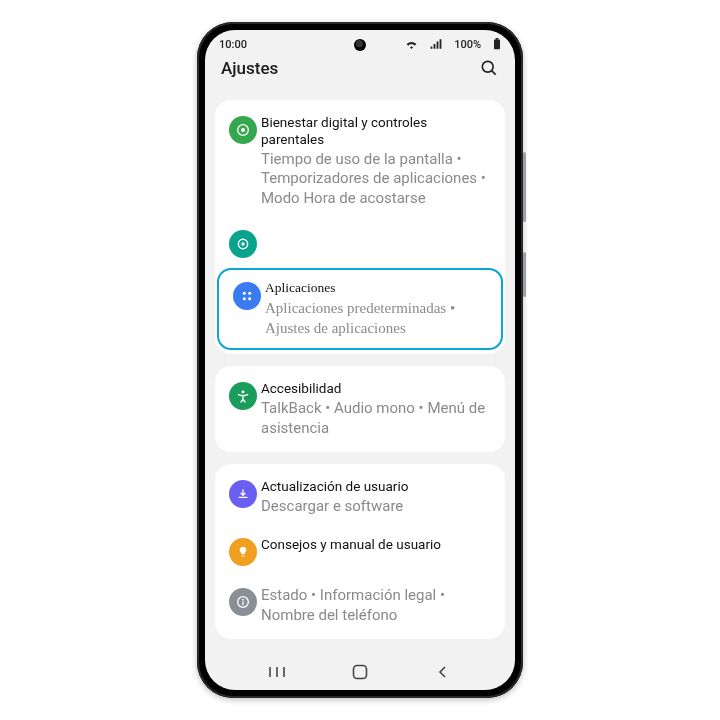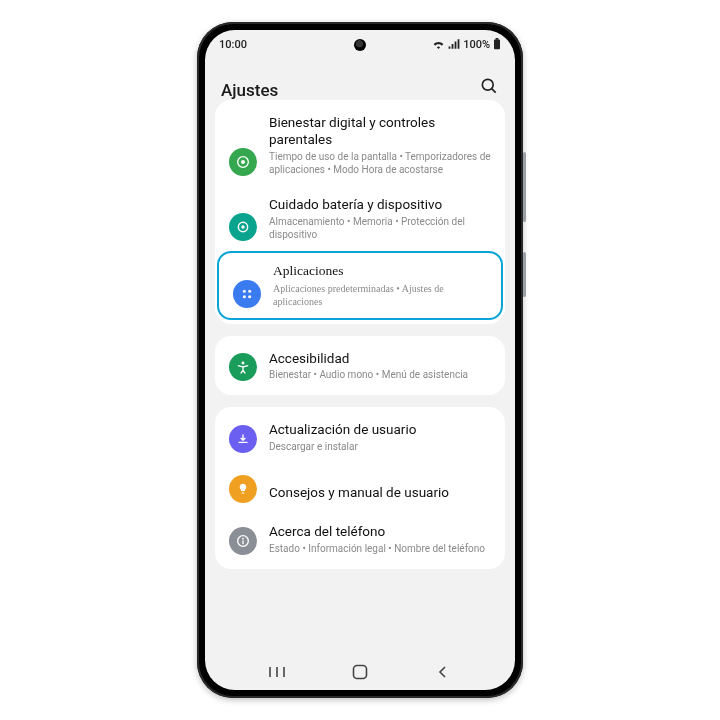--- a/index.html
+++ b/index.html
@@ -32,55 +32,55 @@
     position:absolute; top:9px; left:50%; transform:translateX(-50%);
     width:12px;height:12px;border-radius:50%;
     background:radial-gradient(circle at 45% 40%, #333 0 35%, #000 40% 100%);
     z-index:5;
   }
   .statusbar{
     height:28px; flex:0 0 28px;
     display:flex; align-items:center; justify-content:space-between;
     padding:0 14px; font-size:11px; color:#222; font-weight:500;
   }
-  .status-right{ display:flex; align-items:center; gap:3px;}
+  .status-right{ display:flex; align-items:center; gap:12px;}
   .status-right svg{ display:block;}
   .titlebar{
     height:42px; flex:0 0 42px;
-    display:flex; align-items:flex-end; justify-content:space-between;
+    display:flex; align-items:flex-start; justify-content:space-between;
     padding:0 16px;
   }
   .titlebar h1{ font-size:17px; font-weight:500; color:#1a1a1a;}
   .content{
     flex:1; overflow-y:auto;
     padding: 0 10px 8px;
   }
   .card{
     background:#fff; border-radius:16px;
     padding:4px 0; margin-bottom:12px;
   }
   .row{
-    display:flex; align-items:flex-end;
-    padding:10px 14px; gap:12px;
+    display:flex; align-items:flex-start;
+    padding:10px 14px; gap:4px;
     border-radius:14px;
   }
   .row.highlight{
     border:2.5px solid #0aa5d8;
     margin:0 2px;
     font-family:Liberation Serif, serif;
   }
   .ic{
     width:28px;height:28px;border-radius:50%;
     flex:0 0 28px; display:flex;align-items:center;justify-content:center;
     margin-top:2px;
   }
   .ic svg{width:16px;height:16px;}
   .txt{flex:1; min-width:0;}
   .t{font-size:13.5px; color:#111; line-height:1.25; margin-bottom:2px;}
-  .s{font-size:10px; color:#8a8a8a; line-height:1.3;}
+  .s{font-size:15px; color:#8a8a8a; line-height:1.3;}
   .navbar{
     height:36px; flex:0 0 36px;
     display:flex; align-items:center; justify-content:space-around;
     padding:0 30px;
   }
   .navbar .nbtn{width:22px;height:22px;display:flex;align-items:center;justify-content:center;}
 </style>
 </head>
 <body>
 
@@ -131,24 +131,20 @@
               <div class="s">Tiempo de uso de la pantalla  •  Temporizadores de aplicaciones  •  Modo Hora de acostarse</div>
             </div>
           </div>
           <div class="row">
             <div class="ic" style="background: rgb(10, 163, 141);">
               <svg viewBox="0 0 24 24">
                 <circle cx="12" cy="12" r="7" fill="none" stroke="#fff" stroke-width="2.2"></circle>
                 <circle cx="12" cy="12" r="2.5" fill="#fff"></circle>
               </svg>
             </div>
-            <div class="txt">
-              <div class="t">Cuidado batería y dispositivo</div>
-              <div class="s">Almacenamiento  •  Memoria  •  Protección del dispositivo</div>
-            </div>
           </div>
           <div class="row highlight">
             <div class="ic" style="background: rgb(58, 123, 240);">
               <svg viewBox="0 0 24 24">
                 <circle cx="8" cy="8" r="2.3" fill="#fff"></circle>
                 <circle cx="16" cy="8" r="2.3" fill="#fff"></circle>
                 <circle cx="8" cy="16" r="2.3" fill="#fff"></circle>
                 <circle cx="16" cy="16" r="2.3" fill="#fff"></circle>
               </svg>
             </div>
@@ -161,35 +157,35 @@
         <div class="card">
           <div class="row">
             <div class="ic" style="background: rgb(26, 156, 90);">
               <svg viewBox="0 0 24 24">
                 <circle cx="12" cy="6" r="2.2" fill="#fff"></circle>
                 <path d="M5 10l7 2 7-2M12 12v5m-3 4l3-4 3 4" stroke="#fff" stroke-width="2" fill="none" stroke-linecap="round"></path>
               </svg>
             </div>
             <div class="txt">
               <div class="t">Accesibilidad</div>
-              <div class="s">Bienestar  •  Audio mono  •  Menú de asistencia</div>
+              <div class="s">TalkBack  •  Audio mono  •  Menú de asistencia</div>
             </div>
           </div>
         </div>
         <div class="card">
           <div class="row">
             <div class="ic" style="background: rgb(106, 95, 240);">
               <svg viewBox="0 0 24 24">
                 <path d="M12 6v8m0 0l-3-3m3 3l3-3" stroke="#fff" stroke-width="2" fill="none" stroke-linecap="round"></path>
                 <path d="M6 17h12" stroke="#fff" stroke-width="2" stroke-linecap="round"></path>
               </svg>
             </div>
             <div class="txt">
               <div class="t">Actualización de usuario</div>
-              <div class="s">Descargar e instalar</div>
+              <div class="s">Descargar e software</div>
             </div>
           </div>
           <div class="row">
             <div class="ic" style="background: rgb(240, 160, 32);">
               <svg viewBox="0 0 24 24">
                 <path d="M12 4a5 5 0 0 0-3 9v2h6v-2a5 5 0 0 0-3-9z" fill="#fff"></path>
                 <line x1="10" y1="18" x2="14" y2="18" stroke="#fff" stroke-width="1.6"></line>
               </svg>
             </div>
             <div class="txt">
@@ -198,21 +194,20 @@
           </div>
           <div class="row">
             <div class="ic" style="background: rgb(138, 143, 149);">
               <svg viewBox="0 0 24 24">
                 <circle cx="12" cy="12" r="8" fill="none" stroke="#fff" stroke-width="2"></circle>
                 <circle cx="12" cy="8.5" r="1.3" fill="#fff"></circle>
                 <rect x="11" y="11" width="2" height="6" rx="1" fill="#fff"></rect>
               </svg>
             </div>
             <div class="txt">
-              <div class="t">Acerca del teléfono</div>
               <div class="s">Estado  •  Información legal  •  Nombre del teléfono</div>
             </div>
           </div>
         </div>
       </div>
 
     <div class="navbar">
       <div class="nbtn">
         <svg width="18" height="14" viewBox="0 0 18 14">
             <line x1="2" y1="2" x2="2" y2="12" stroke="#444" stroke-width="1.6"></line>

